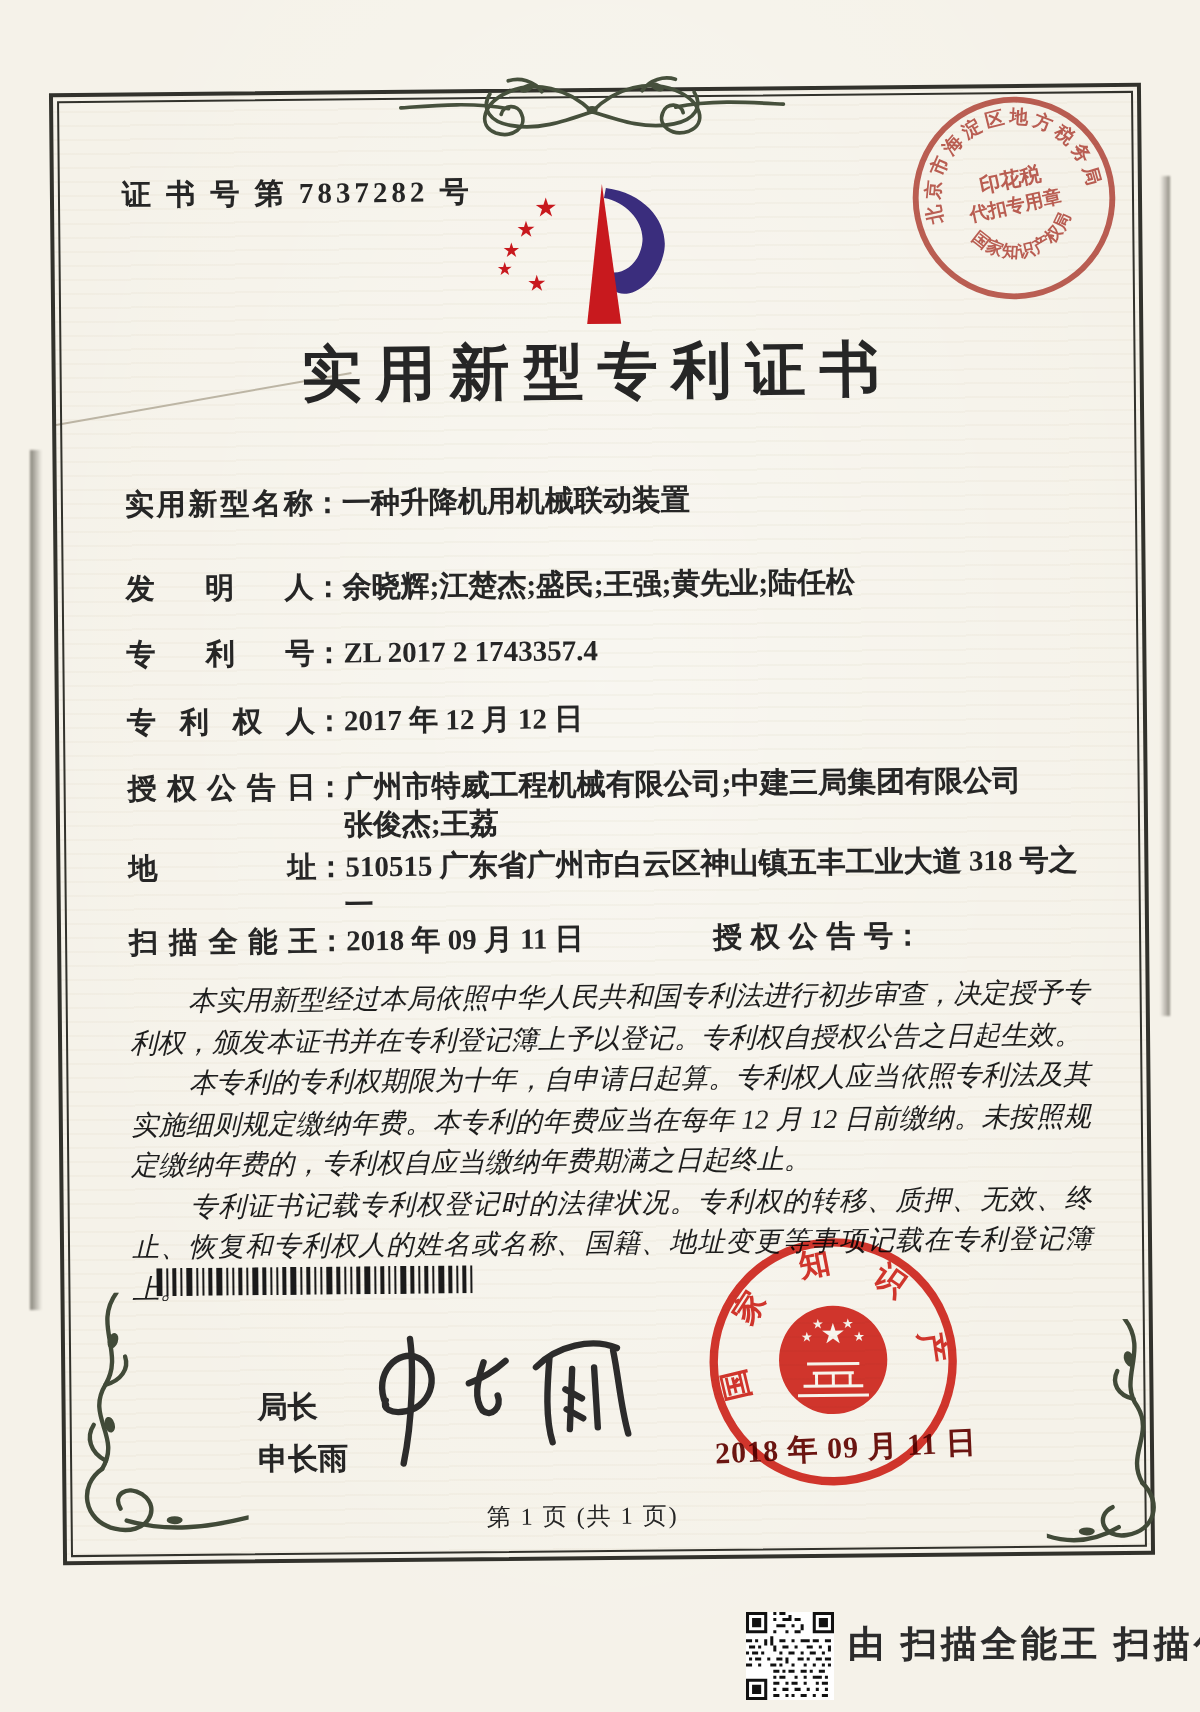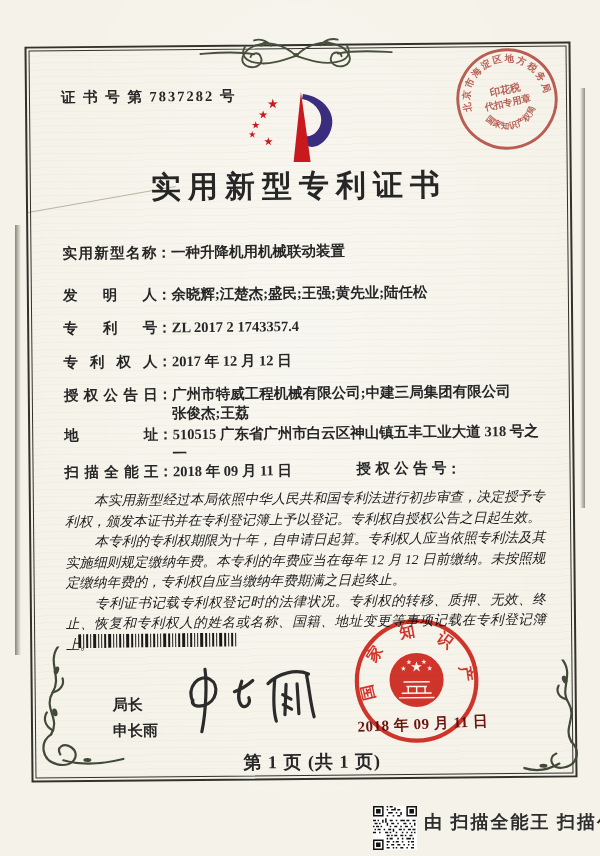--- a/index.html
+++ b/index.html
@@ -34,37 +34,37 @@
 
   .fields{position:absolute; left:34px; top:196px; right:26px; font-size:14.5px; font-weight:700; line-height:19px;}
   .field-row{display:flex; align-items:flex-start;}
   .field-label{display:inline-block; width:94px; text-align:justify; text-align-last:justify; flex:0 0 94px;}
   .field-colon{flex:0 0 14px;}
   .field-value{flex:1;}
   .cont-line{margin-left:108px;}
   .mt-a{margin-top:23px}.mt-b{margin-top:14px}.mt-c{margin-top:15px}.mt-d{margin-top:2px}.mt-e{margin-top:-1px}
   .grant-row{position:relative;}
   .grant-right{position:absolute; left:292px; top:0; display:flex;}
-  .grant-right .field-label{width:90px; flex-basis:90px;font-family:Liberation Mono, monospace;}
+  .grant-right .field-label{width:90px; flex-basis:90px;}
 
   .paras{position:absolute; left:34px; top:443px; right:28px;
     font-size:13.6px; line-height:20.5px; font-style:italic; text-align:justify; color:#1d1d1d;}
   .paras p{margin:0; text-indent:2.15em;}
 
   .barcode{position:absolute; left:46px; top:586px;}
 
-  .officer{position:absolute; left:80px; top:648px; font-size:15px; font-weight:700; line-height:18px;}
+  .officer{position:absolute; left:96px; top:648px; font-size:15px; font-weight:700; line-height:18px;}
   .officer .name{margin-top:8px;}
   .signature{position:absolute; left:146px; top:612px; transform:rotate(-3deg); opacity:.92;}
 
   .seal{position:absolute; left:314px; top:566px; mix-blend-mode:multiply; opacity:.95;}
   .seal-date{position:absolute; left:290px; top:670px; width:200px; text-align:center;
     font-size:15px; font-weight:700; color:#6b1511; letter-spacing:.5px; transform:rotate(-2deg); mix-blend-mode:multiply;}
 
-  .page-info{position:absolute; left:210px; top:704px; font-size:18px; font-weight:700; letter-spacing:1px;}
+  .page-info{position:absolute; left:210px; top:704px; font-size:12px; font-weight:400; letter-spacing:1px;}
 
   .orn{position:absolute; pointer-events:none;}
   .orn.top{left:172px; top:-16px;}
   .orn.bl{left:-4px; top:598px;}
   .orn.br{left:490px; top:616px;}
 
   .tax-seal{position:absolute; left:448px; top:40px; transform:rotate(-12deg);
     mix-blend-mode:multiply; opacity:.85;}
 
   .scan-footer{position:absolute; left:0; top:796px; width:600px; height:60px;}

